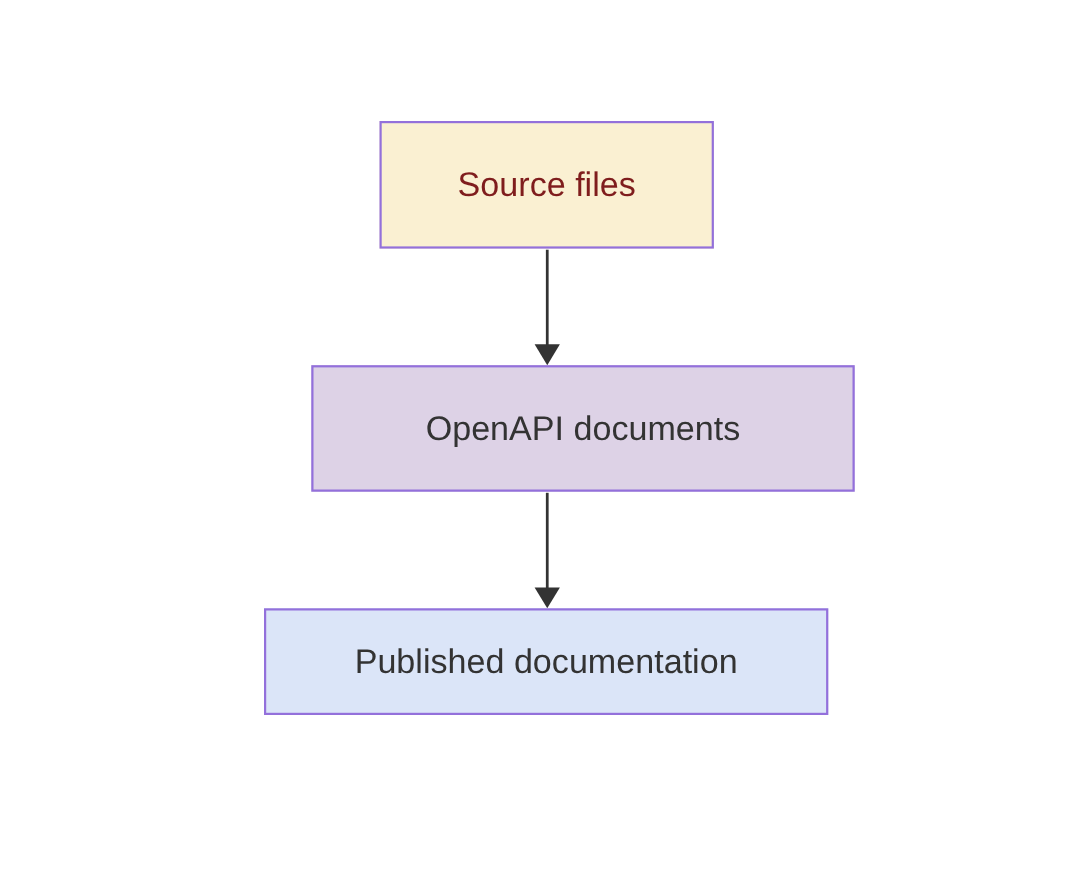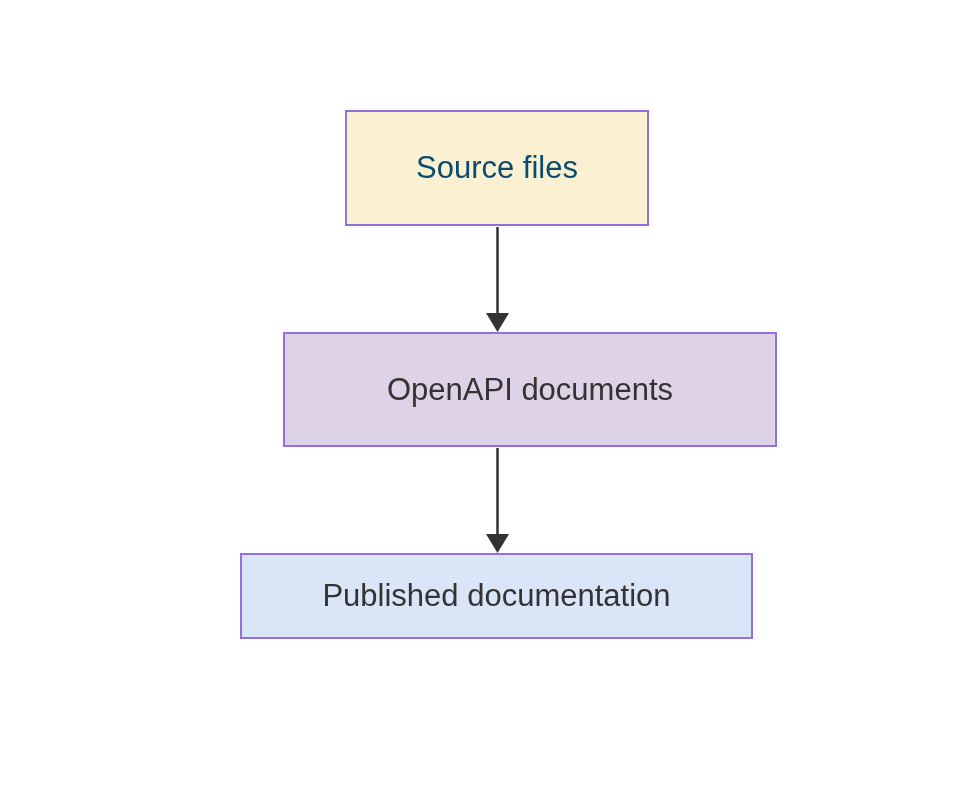--- a/index.html
+++ b/index.html
@@ -29,21 +29,21 @@
   .node-source {
     left: 345px; top: 110px;
     width: 304px; height: 116px;
   }
   .node-openapi {
     left: 283px; top: 332px;
     width: 494px; height: 115px;
   }
   .node-published {
     left: 240px; top: 553px;
-    width: 513px; height: 86px;
+    width: 513px; height: 97px;
   }
   .edges-layer {
     position: absolute;
     left: 0; top: 0;
     width: 980px; height: 794px;
     pointer-events: none;
   }
   .edge-line { stroke-width: 2.5px; }
 </style>
 </head>
@@ -55,21 +55,21 @@
     <g>
       <line class="edge-line" x1="497.5" y1="227" x2="497.5" y2="316" style="stroke: rgb(51, 51, 51);"></line>
       <polygon points="486,313 509,313 497.5,332" style="fill: rgb(51, 51, 51);"></polygon>
     </g>
     <g>
       <line class="edge-line" x1="497.5" y1="448" x2="497.5" y2="537" style="stroke: rgb(51, 51, 51);"></line>
       <polygon points="486,534 509,534 497.5,553" style="fill: rgb(51, 51, 51);"></polygon>
     </g>
   </svg>
 
-  <div class="node node-source" style="background-color: rgb(250, 240, 210); border-color: rgb(147, 112, 219); color: #0c4a6e;">
+  <div class="node node-source" style="background-color: rgb(250, 240, 210); border-color: rgb(147, 112, 219); color: #7f1d1d;">
     <span>Source files</span>
   </div>
 
   <div class="node node-openapi" style="background-color: rgb(221, 210, 230); border-color: rgb(147, 112, 219); color: rgb(51, 51, 51);">
     <span>OpenAPI documents</span>
   </div>
 
   <div class="node node-published" style="background-color: rgb(219, 229, 248); border-color: rgb(147, 112, 219); color: rgb(51, 51, 51);">
     <span>Published documentation</span>
   </div>

